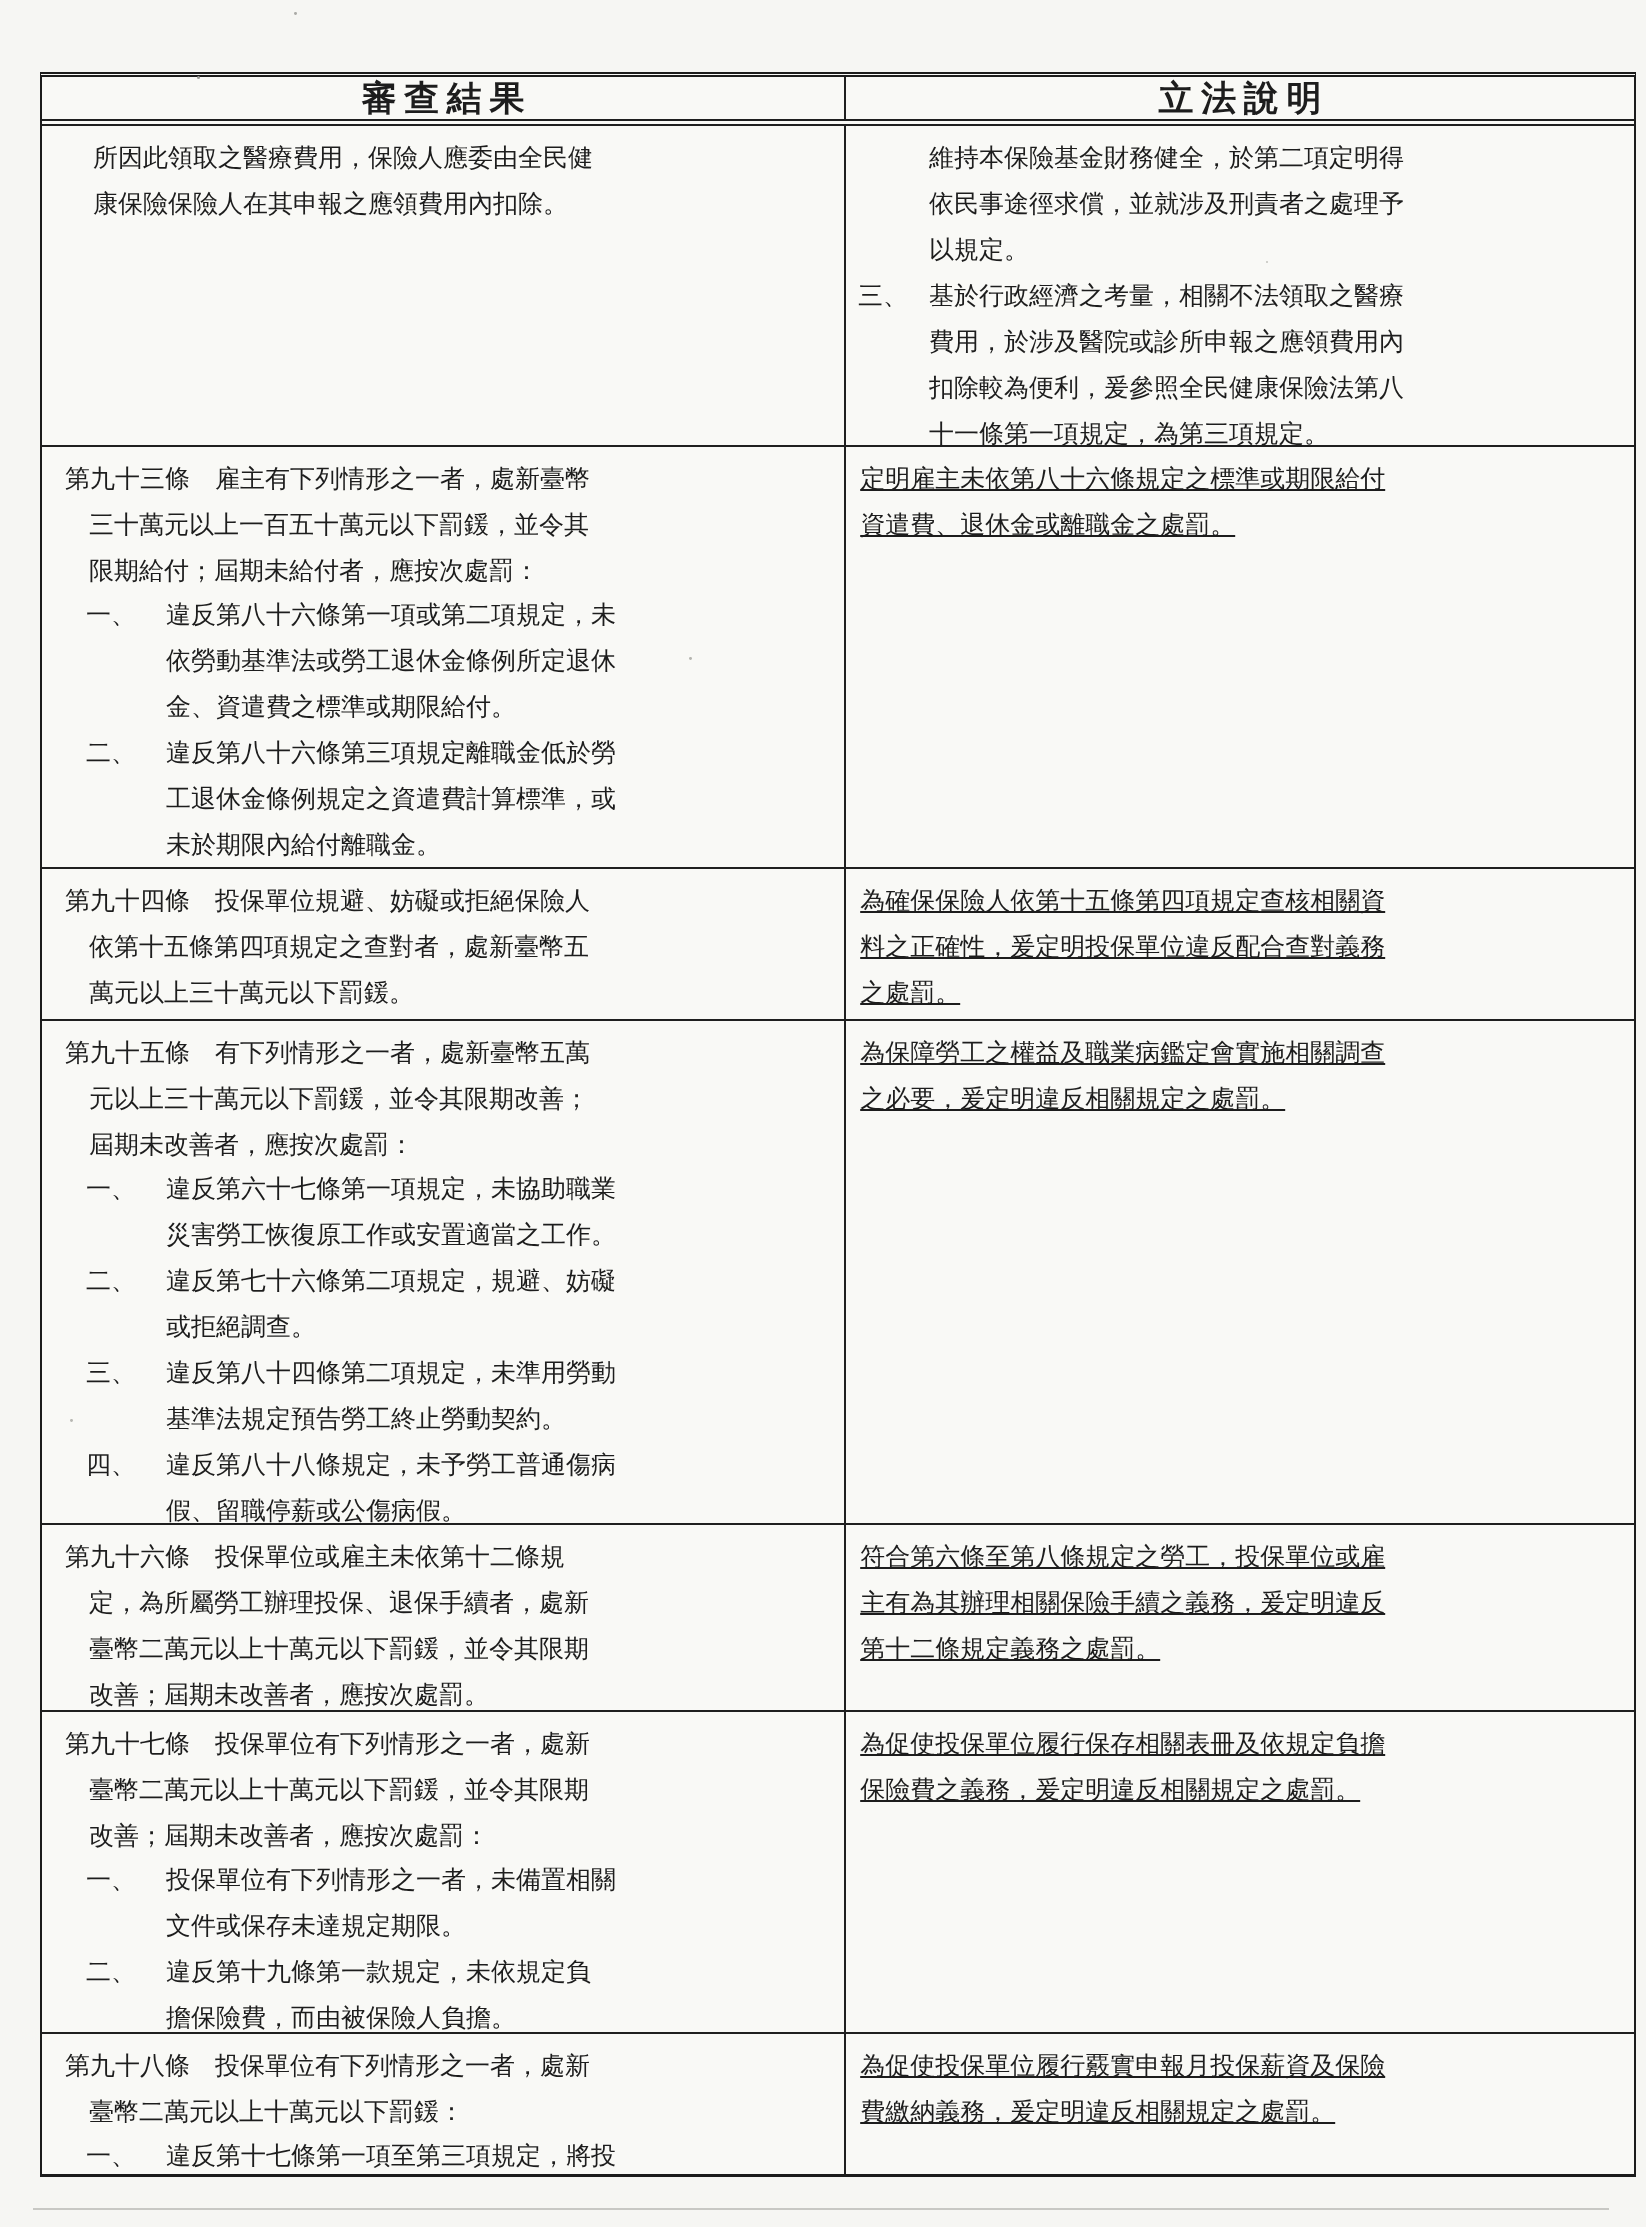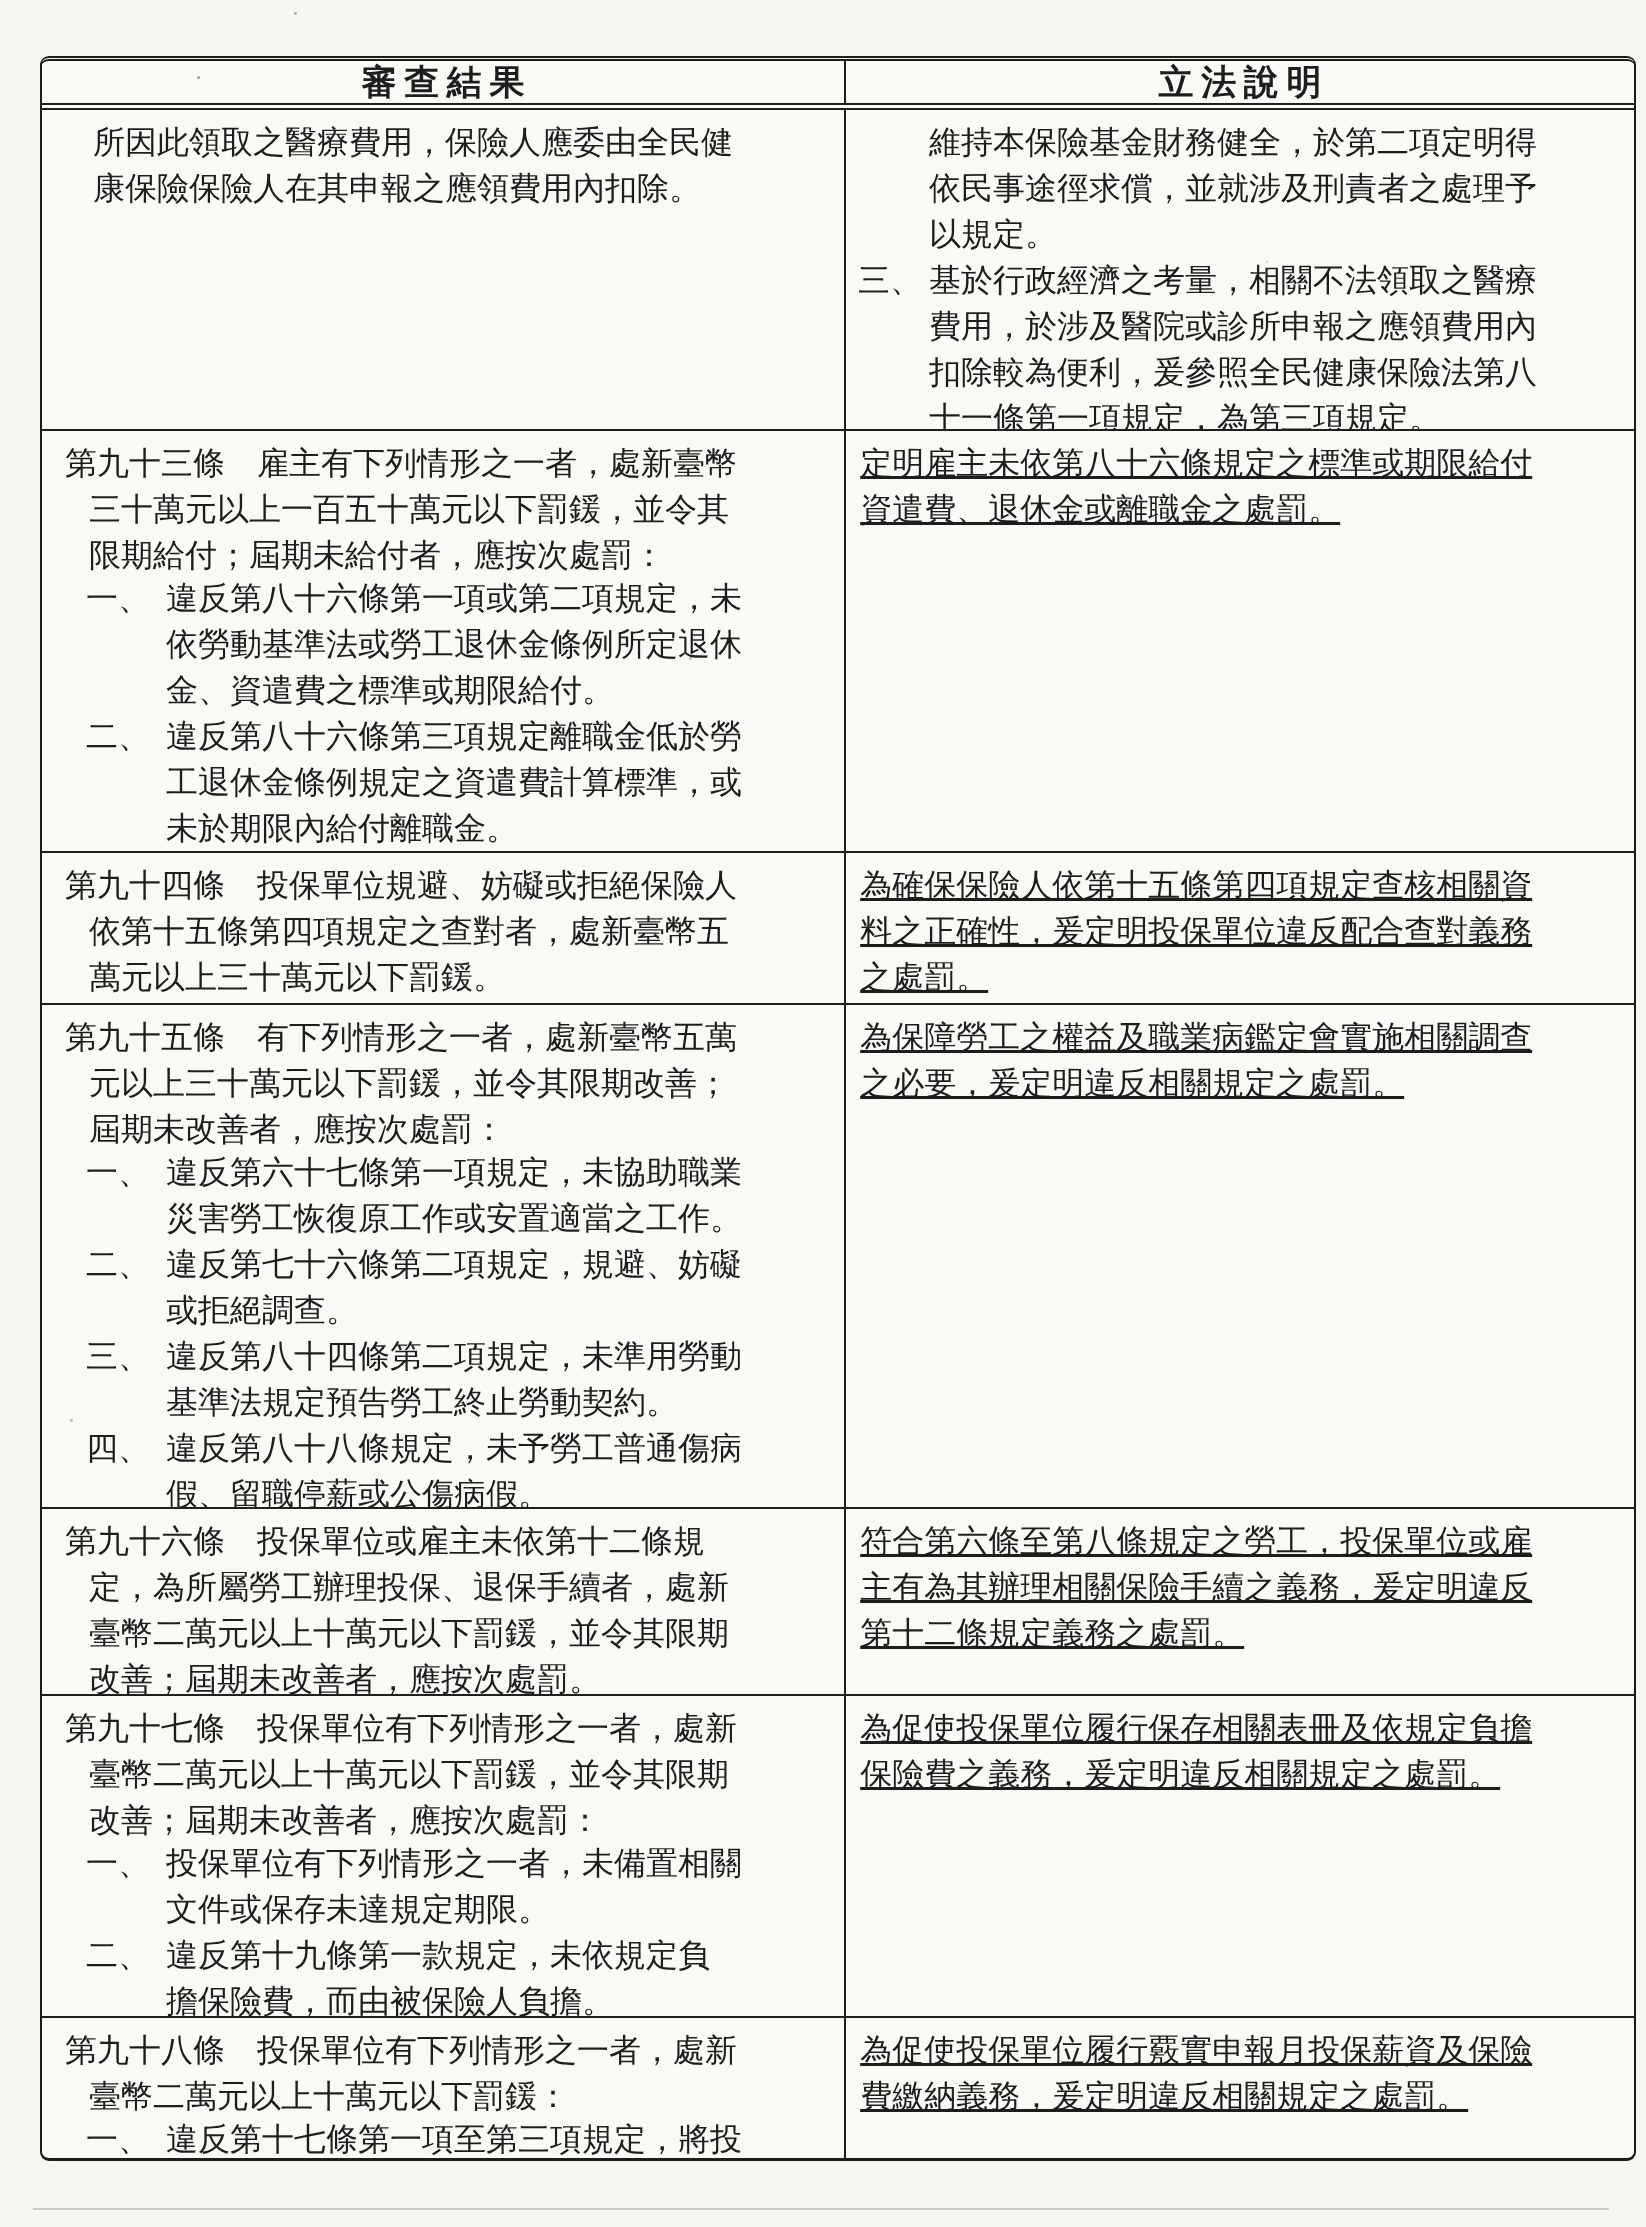--- a/index.html
+++ b/index.html
@@ -5,41 +5,40 @@
   html,body{margin:0;padding:0;}
   .page{
     position:relative;
     width:1647px;height:2227px;
     background:#f6f6f3;
     font-family:"DejaVu Serif","Liberation Serif",serif;
     color:#1d1d1d;
     overflow:hidden;
   }
   .doc-table{
-    position:absolute;left:40px;top:56px;width:1596px;
+    position:absolute;left:40px;top:72px;width:1596px;
     border-left:2.8px solid #1c1c1c;
     border-right:2.8px solid #1c1c1c;
     border-top:5px double #1c1c1c;
     border-bottom:3.3px solid #1c1c1c;
     box-sizing:border-box;
     background:#f9f9f6;
-    border-radius:9px;
   }
   .trow{display:flex;box-sizing:border-box;border-bottom:2.8px solid #1f1f1f;overflow:hidden;}
   .trow.header{height:49px;border-bottom:7.2px double #1f1f1f;}
   .trow.last{border-bottom:none;}
   .cell{box-sizing:border-box;overflow:hidden;padding:8.9px 10px 0 12px;}
   .cell.left{width:804px;border-right:2.8px solid #1f1f1f;}
   .cell.right{flex:1;}
   .hcell{
     display:flex;align-items:center;justify-content:center;
     font-weight:bold;font-size:35px;letter-spacing:7.7px;
     padding:0;text-indent:7.7px;
   }
-  p{margin:0;white-space:pre-line;font-size:32px;line-height:46px;}
+  p{margin:0;white-space:pre-line;font-size:25px;line-height:46px;}
   
   .article{padding-left:35px;text-indent:-24px;}
   
   .l-item{padding-left:112px;text-indent:-80px;font-family:Liberation Mono, monospace;}
   .l-item .marker{display:inline-block;width:80px;text-indent:0;}
   
   .r-cont{padding-left:71px;}
   
   .r-item{padding-left:71px;text-indent:-71px;}
   .r-item .marker{display:inline-block;width:71px;text-indent:0;}

